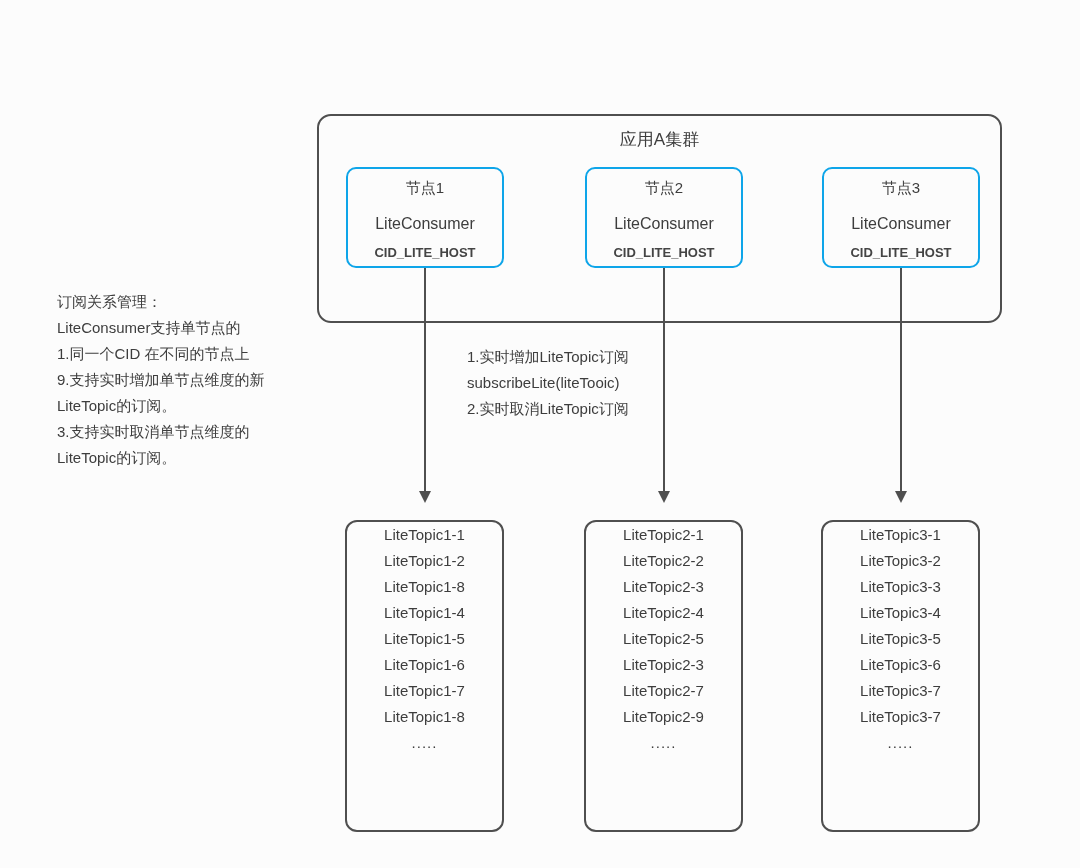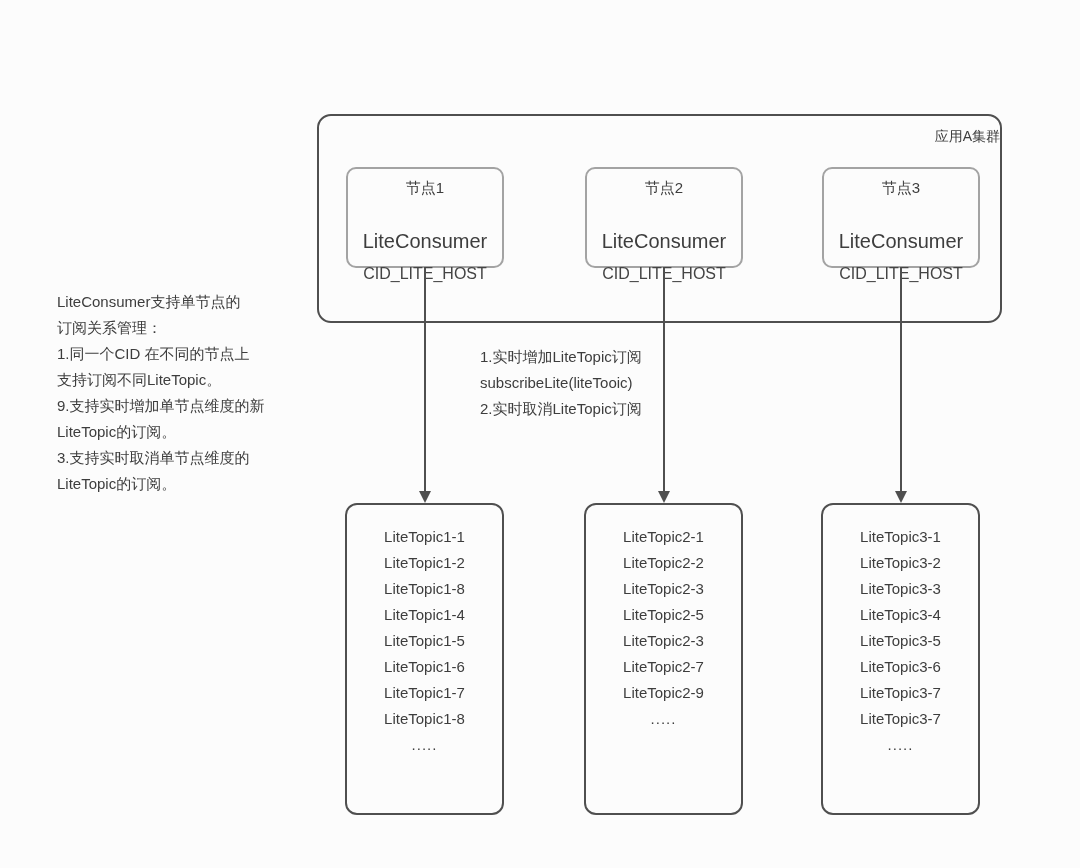--- a/index.html
+++ b/index.html
@@ -38,42 +38,42 @@
     border:2px solid #4f4f4f;
     border-radius:14px;
     box-sizing:border-box;
     background:#fcfcfc;
   }
   .cluster-title{
     position:absolute;
     left:0;
     top:12px;
     width:100%;
-    text-align:right;
-    font-size:14px;
+    text-align:center;
+    font-size:17px;
     color:#3d3d3d;
   }
   
   .node-box{
     position:absolute;
     top:167px;
     width:158px;
     height:101px;
-    border:2px solid #a3a3a3;
+    border:2px solid #0ea5e9;
     border-radius:10px;
     box-sizing:border-box;
     background:#fcfcfc;
     text-align:center;
   }
   .node-box.p1{left:346px}
   .node-box.p2{left:585px}
   .node-box.p3{left:822px}
   .node-title{margin-top:10px;font-size:15px;color:#3d3d3d;}
-  .node-component{margin-top:32px;font-size:20px;color:#3d3d3d;}
-  .node-cid{margin-top:12px;font-size:16px;color:#444;}
+  .node-component{margin-top:17px;font-size:16px;color:#3d3d3d;}
+  .node-cid{margin-top:12px;font-size:13px;color:#444;font-weight:bold;}
   
   .arrow-line{
     position:absolute;
     top:268px;
     width:2px;
     height:226px;
     background:#4f4f4f;
   }
   .arrow-line.p1{left:424px}
   .arrow-line.p2{left:663px}
@@ -85,58 +85,56 @@
     border-left:6px solid transparent;
     border-right:6px solid transparent;
     border-top:12px solid #4f4f4f;
   }
   .arrow-head.p1{left:419px}
   .arrow-head.p2{left:658px}
   .arrow-head.p3{left:895px}
   
   .arrow-note{
     position:absolute;
-    left:480px;
+    left:467px;
     top:344px;
     width:190px;
   }
   .arrow-note .note-line{white-space:nowrap;}
   
   .topic-box{
     position:absolute;
-    top:503px;
+    top:520px;
     width:159px;
     height:312px;
     border:2px solid #4f4f4f;
     border-radius:12px;
     box-sizing:border-box;
     background:#fcfcfc;
     text-align:center;
-    padding-top:19px;
   }
   .topic-box.p1{left:345px}
   .topic-box.p2{left:584px}
   .topic-box.p3{left:821px}
   .topic-item{
     font-size:15px;
     line-height:26px;
     color:#3d3d3d;
   }
   .topic-item.dots{letter-spacing:1px;}
 </style>
 </head>
 <body>
 
 <div class="diagram">
 
   <div class="side-note">
+    <div class="note-line">订阅关系管理：</div>
     <div class="note-line">LiteConsumer支持单节点的</div>
-    <div class="note-line">订阅关系管理：</div>
     <div class="note-line">1.同一个CID 在不同的节点上</div>
-    <div class="note-line">支持订阅不同LiteTopic。</div>
     <div class="note-line">9.支持实时增加单节点维度的新</div>
     <div class="note-line">LiteTopic的订阅。</div>
     <div class="note-line">3.支持实时取消单节点维度的</div>
     <div class="note-line">LiteTopic的订阅。</div>
   </div>
 
   <div class="cluster-box">
     <div class="cluster-title">应用A集群</div>
   </div>
 
@@ -177,20 +175,21 @@
     <div class="topic-item">LiteTopic1-5</div>
     <div class="topic-item">LiteTopic1-6</div>
     <div class="topic-item">LiteTopic1-7</div>
     <div class="topic-item">LiteTopic1-8</div>
     <div class="topic-item dots">.....</div>
   </div>
   <div class="topic-box p2">
     <div class="topic-item">LiteTopic2-1</div>
     <div class="topic-item">LiteTopic2-2</div>
     <div class="topic-item">LiteTopic2-3</div>
+    <div class="topic-item">LiteTopic2-4</div>
     <div class="topic-item">LiteTopic2-5</div>
     <div class="topic-item">LiteTopic2-3</div>
     <div class="topic-item">LiteTopic2-7</div>
     <div class="topic-item">LiteTopic2-9</div>
     <div class="topic-item dots">.....</div>
   </div>
   <div class="topic-box p3">
     <div class="topic-item">LiteTopic3-1</div>
     <div class="topic-item">LiteTopic3-2</div>
     <div class="topic-item">LiteTopic3-3</div>

